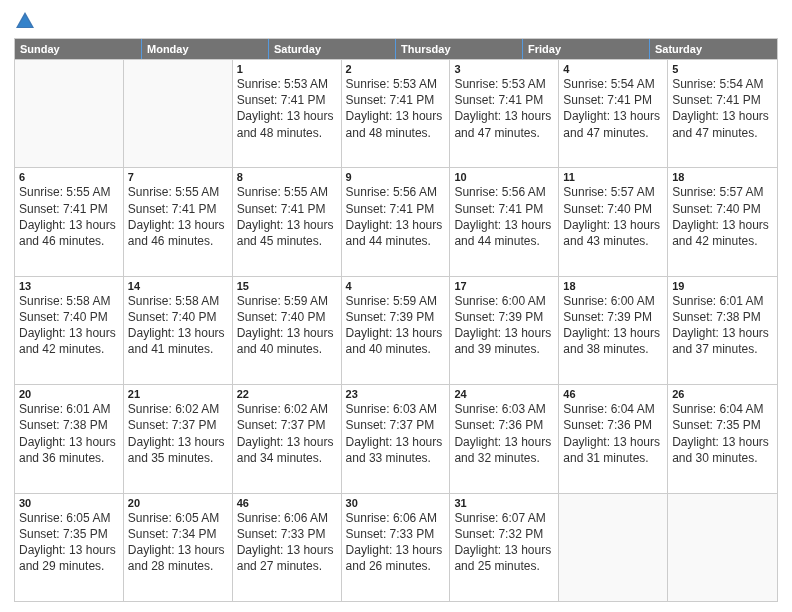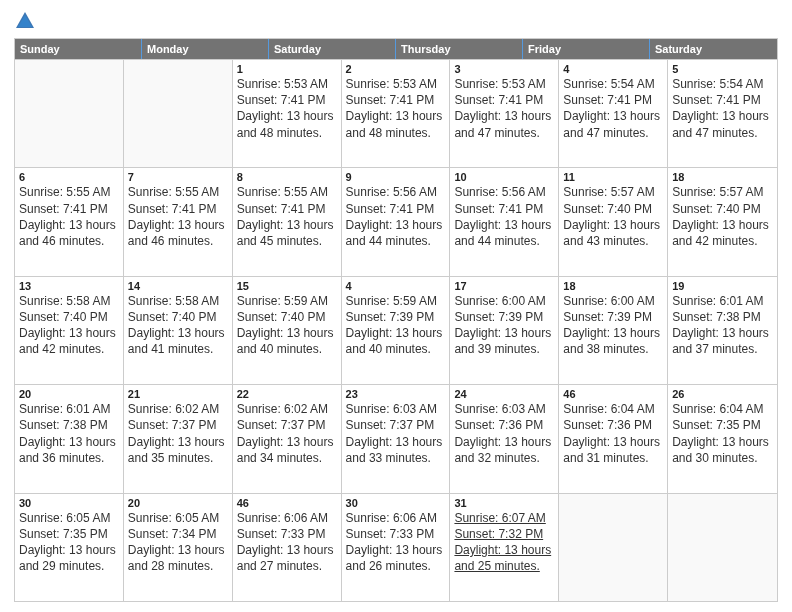--- a/index.html
+++ b/index.html
@@ -355,21 +355,21 @@
           </div>
           <div class="cal-cell">
             <span class="cell-day">30</span>
             <div class="cell-info" style="white-space: pre-line;">Sunrise: 6:06 AM
 Sunset: 7:33 PM
 Daylight: 13 hours
 and 26 minutes.</div>
           </div>
           <div class="cal-cell">
             <span class="cell-day">31</span>
-            <div class="cell-info" style="white-space: pre-line; text-decoration: underline;">Sunrise: 6:07 AM
+            <div class="cell-info" style="white-space: pre-line;">Sunrise: 6:07 AM
 Sunset: 7:32 PM
 Daylight: 13 hours
 and 25 minutes.</div>
           </div>
           <div class="cal-cell empty"></div>
           <div class="cal-cell empty"></div>
         </div>
       </div>
   </div>
 </div>

